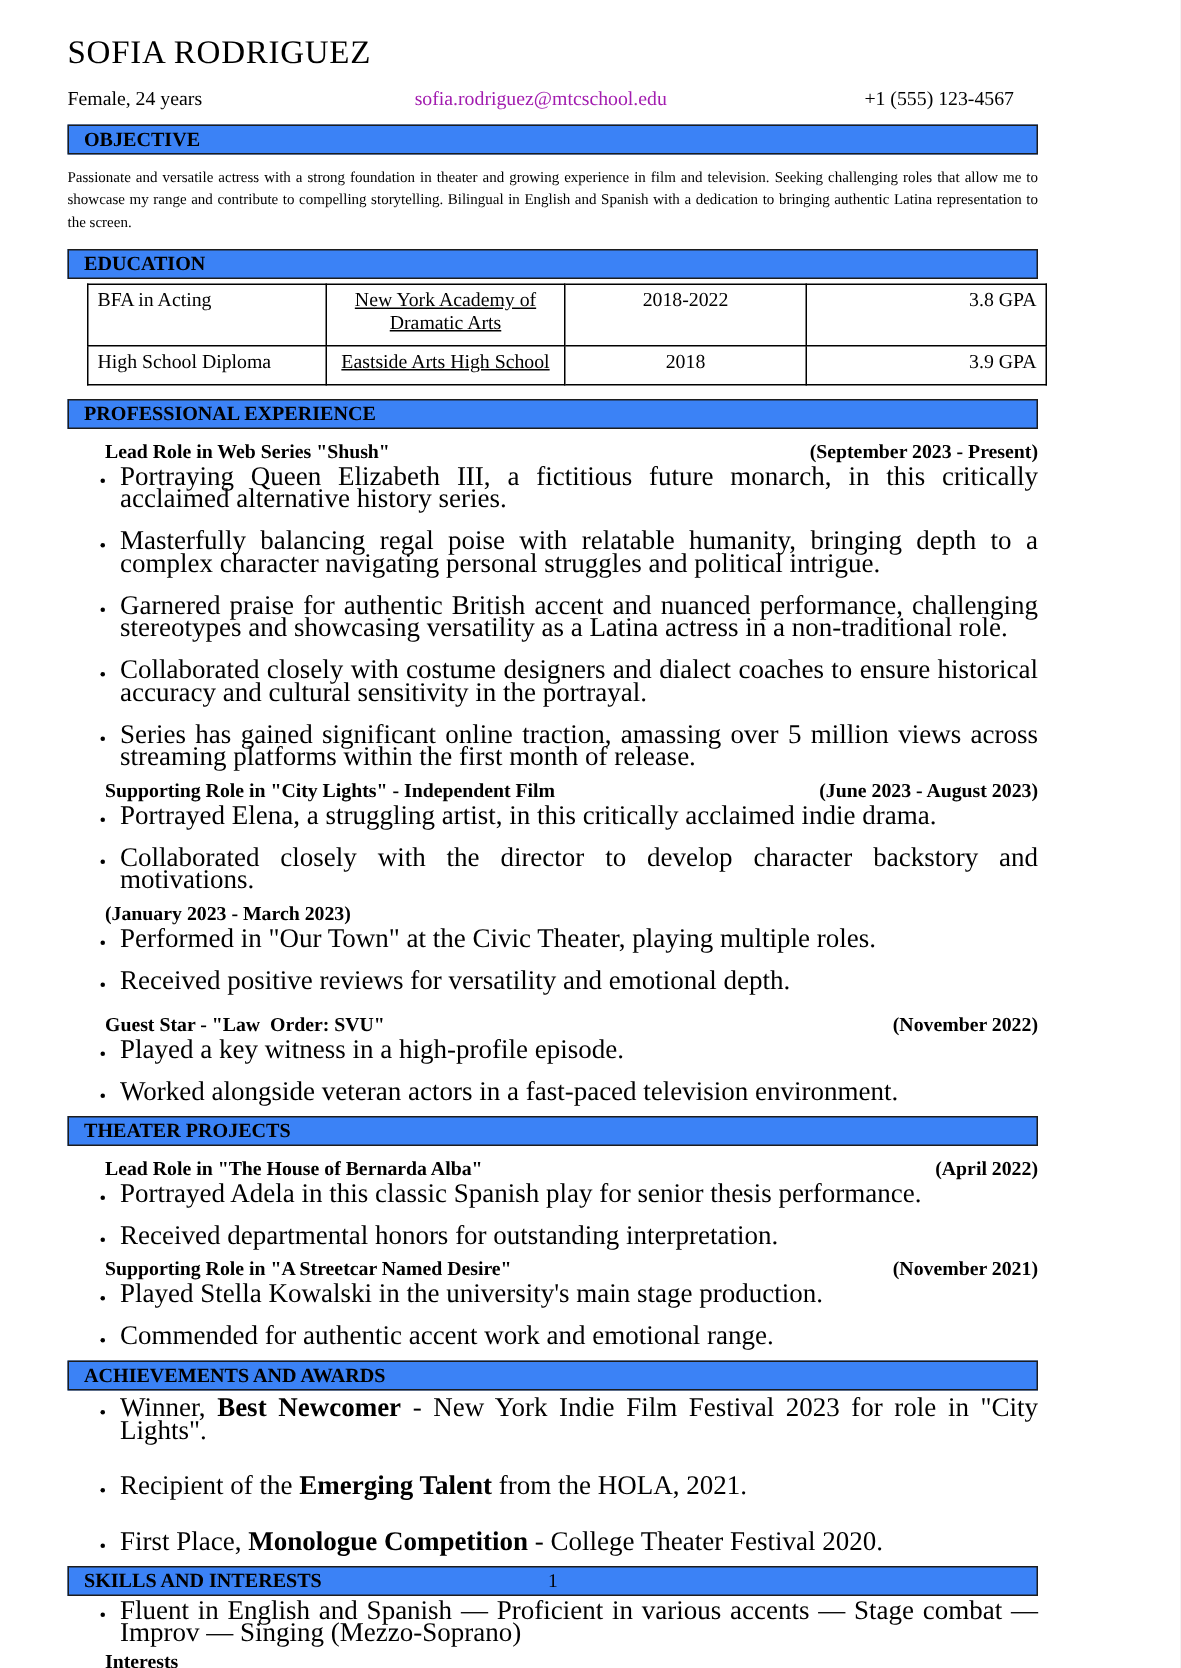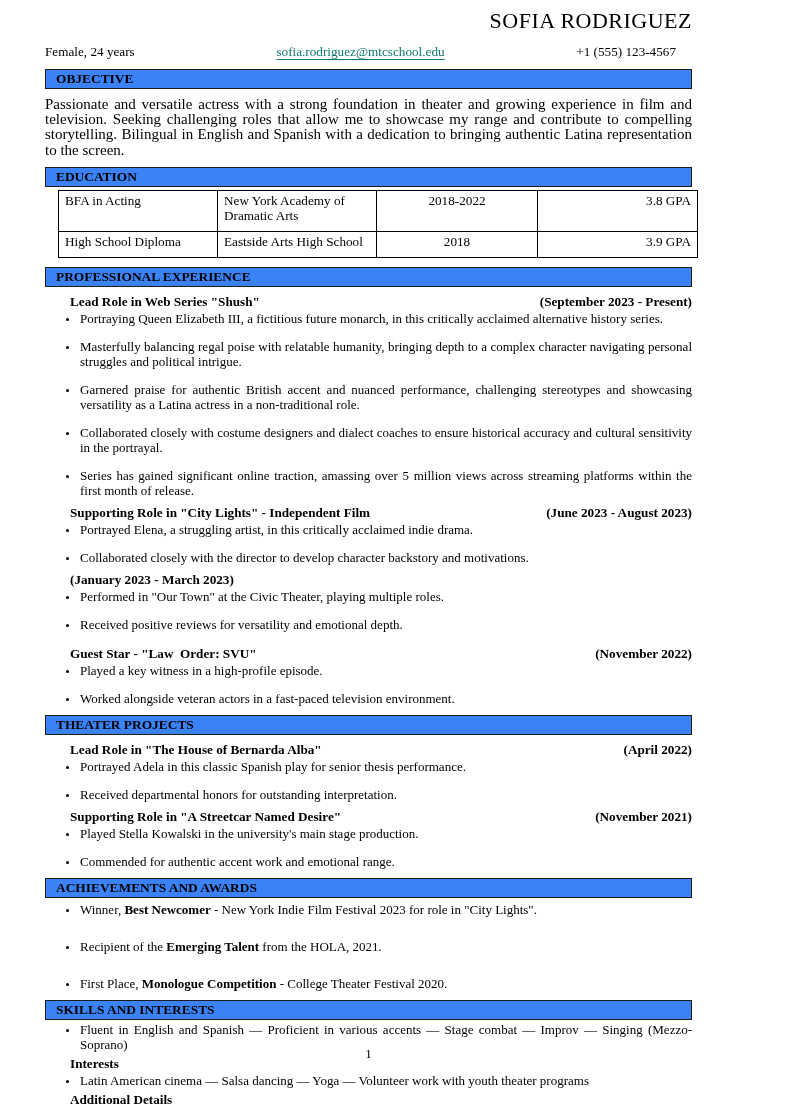--- a/index.html
+++ b/index.html
@@ -8,90 +8,89 @@
     width:787px;height:1112px;
     margin:0 auto;
     background:#ffffff;
     font-family:"Liberation Serif","DejaVu Serif",serif;
     color:#000;
     box-sizing:border-box;
     padding:6px 95px 0 45px;
     overflow:hidden;
   }
   .name{
-    text-align:right;
+    text-align:left;
     font-size:22px;
     letter-spacing:.5px;
-    margin:2px 0 10px 0;
+    margin:16px 0 10px 0;
   }
   .contact-row{
     display:flex;
     align-items:baseline;
     font-size:13.2px;
     margin:0 16px 8px 0;
   }
   .contact-row .left{flex:1;text-align:left;}
   .contact-row .mid{flex:0 0 auto;text-align:center;}
   .contact-row .right{flex:1;text-align:right;}
   .email{
-    color:#0f766e;
-    text-decoration:underline;
+    color:#a21caf;
     text-underline-offset:3px;
     cursor:pointer;
   }
   .section-header{
     border:1.4px solid #1c1c1c;
     background:#3b82f6;
     font-weight:bold;
     font-size:13.4px;
     padding:1px 0 2px 10px;
     margin-top:9px;
     line-height:15px;
   }
   .objective-text{
-    font-size:15px;
+    font-size:10px;
     line-height:15.2px;
     text-align:justify;
     margin-top:8px;
   }
   table.edu{
     border-collapse:collapse;
     table-layout:fixed;
     width:605px;
     margin:3px 0 2px 13px;
     font-size:13.2px;
   }
   table.edu td{
     border:1.2px solid #000;
     vertical-align:top;
     padding:2px 6px 8px 6px;
     line-height:15px;
   }
   td.c-degree{width:146px;text-align:left;padding-left:9px;}
-  td.c-school{width:146px;text-align:left;}
+  td.c-school{width:146px;text-align:center;text-decoration:underline;}
   td.c-years{width:148px;text-align:center;}
   td.c-gpa{width:147px;text-align:right;padding-right:9px;}
   .entry{margin-top:7px;}
   .entry.xgap{margin-top:14px;}
   .entry-head{
     display:flex;
     justify-content:space-between;
     font-weight:bold;
     font-size:13.2px;
     line-height:15px;
     margin-left:25px;
     white-space:pre-wrap;
   }
   ul.bullets{
     margin:2px 0 0 21px;
     padding:0 0 0 13px;
     list-style:disc outside;
   }
   ul.bullets li{
-    font-size:13px;
+    font-size:18px;
     line-height:15px;
     text-align:justify;
     padding-left:1px;
   }
   ul.bullets li::marker{font-size:10px;}
   ul.sp li + li{margin-top:13px;}
   ul.med li + li{margin-top:22px;}
   .ach-wrap{margin-top:4px;}
   .group-label{
     font-weight:bold;

